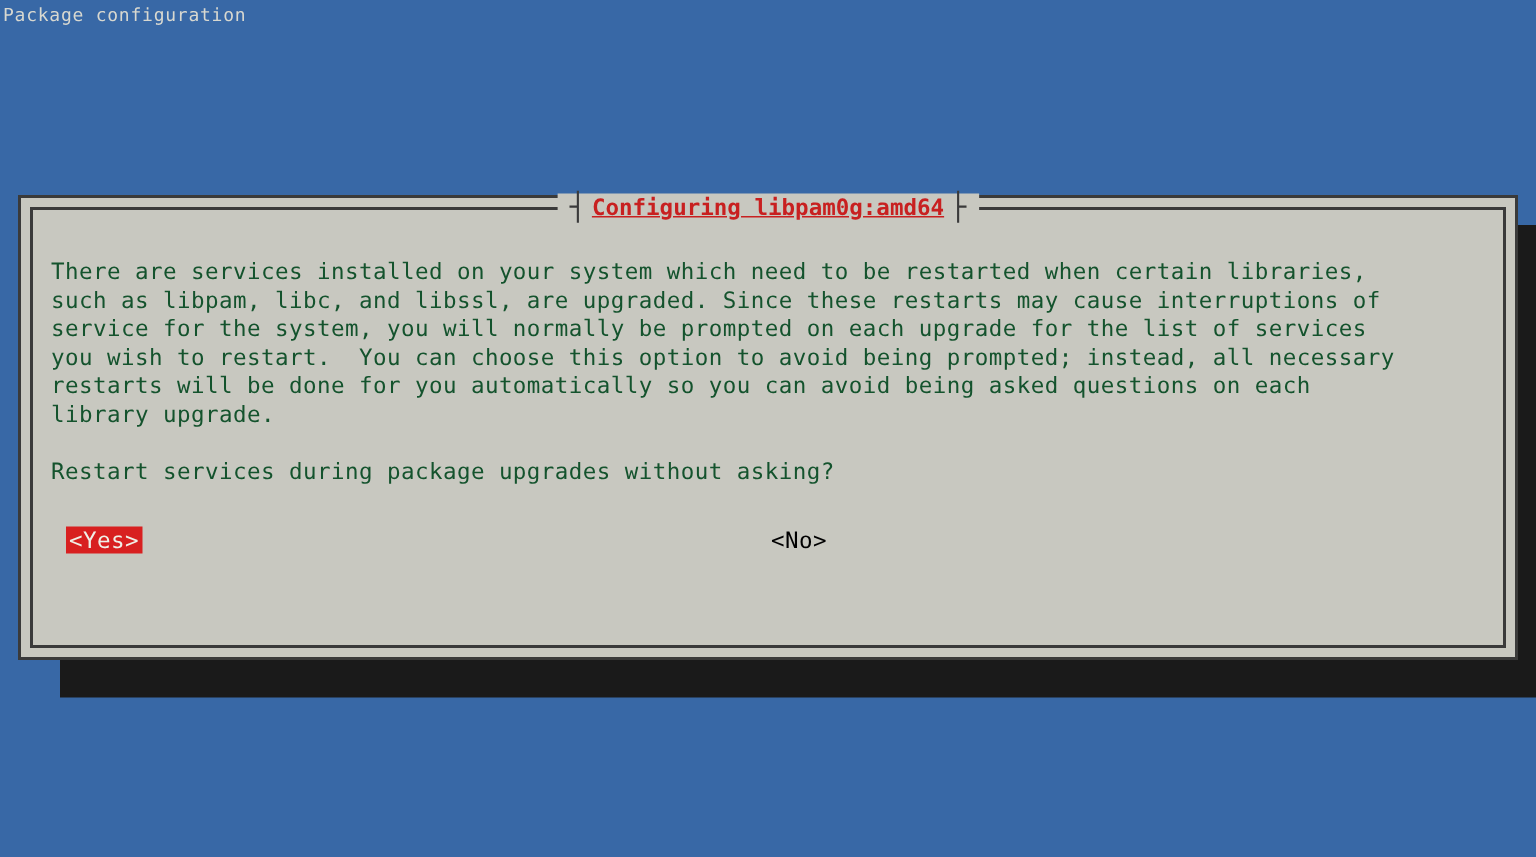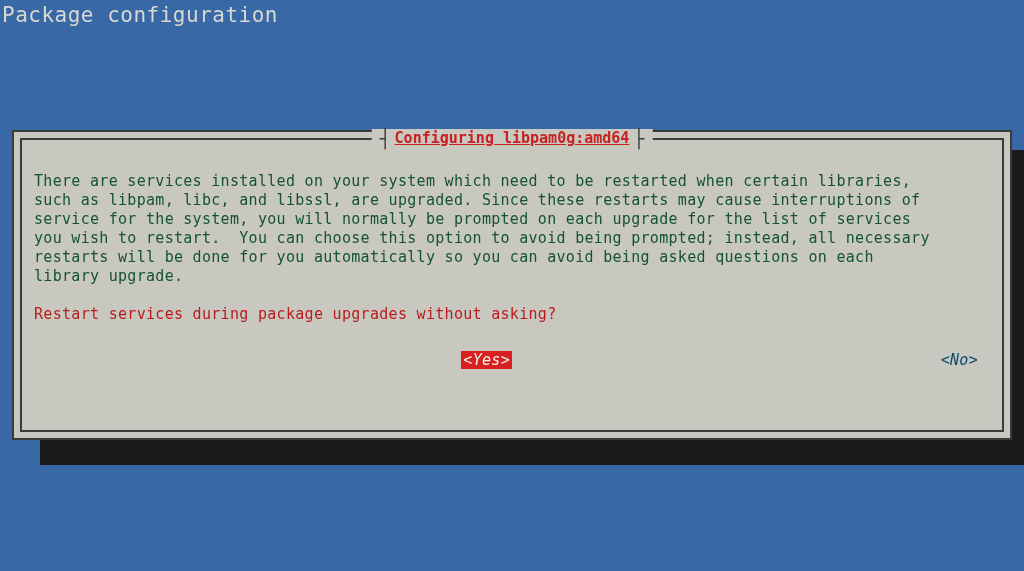--- a/index.html
+++ b/index.html
@@ -14,21 +14,21 @@
       font-family: 'DejaVu Sans Mono', 'Liberation Mono', 'Courier New', monospace;
       font-size: 15px;
       overflow: hidden;
       position: relative;
     }
     .header-text {
       position: absolute;
       top: 3px;
       left: 2px;
       color: #d8d8d0;
-      font-size: 21px;
+      font-size: 12px;
       letter-spacing: 0.5px;
     }
     .dialog-shadow {
       position: absolute;
       top: 150px;
       left: 40px;
       width: 990px;
       height: 315px;
       background-color: #1a1a1a;
     }
@@ -71,49 +71,48 @@
       font-size: 18px;
       line-height: 15px;
     }
     .body-text {
       color: #14532d;
       line-height: 19px;
       white-space: pre-wrap;
       letter-spacing: 0.3px;
     }
     .question-text {
-      color: #b91c1c;
+      color: #14532d;
       margin-top: 19px;
       letter-spacing: 0.3px;
     }
     .button-row {
       display: flex;
       margin-top: 28px;
       padding: 0 10px;
     }
     .button-col {
       flex: 1;
       display: flex;
-      justify-content: flex-end;
-      font-style: italic;
+      justify-content: flex-start;
     }
     .btn {
       font-family: inherit;
       font-size: 15px;
       border: none;
       padding: 0 2px;
       letter-spacing: 0.3px;
     }
     .btn-yes {
       background-color: #d82020;
       color: #f0f0e8;
     }
     .btn-no {
       background-color: transparent;
-      color: #0c4a6e;
+      color: #000000;
     }
   </style>
 </head>
 <body>
 
 <div class="header-text">Package configuration</div>
 
 <div class="dialog-shadow"></div>
 
 <div class="dialog">

